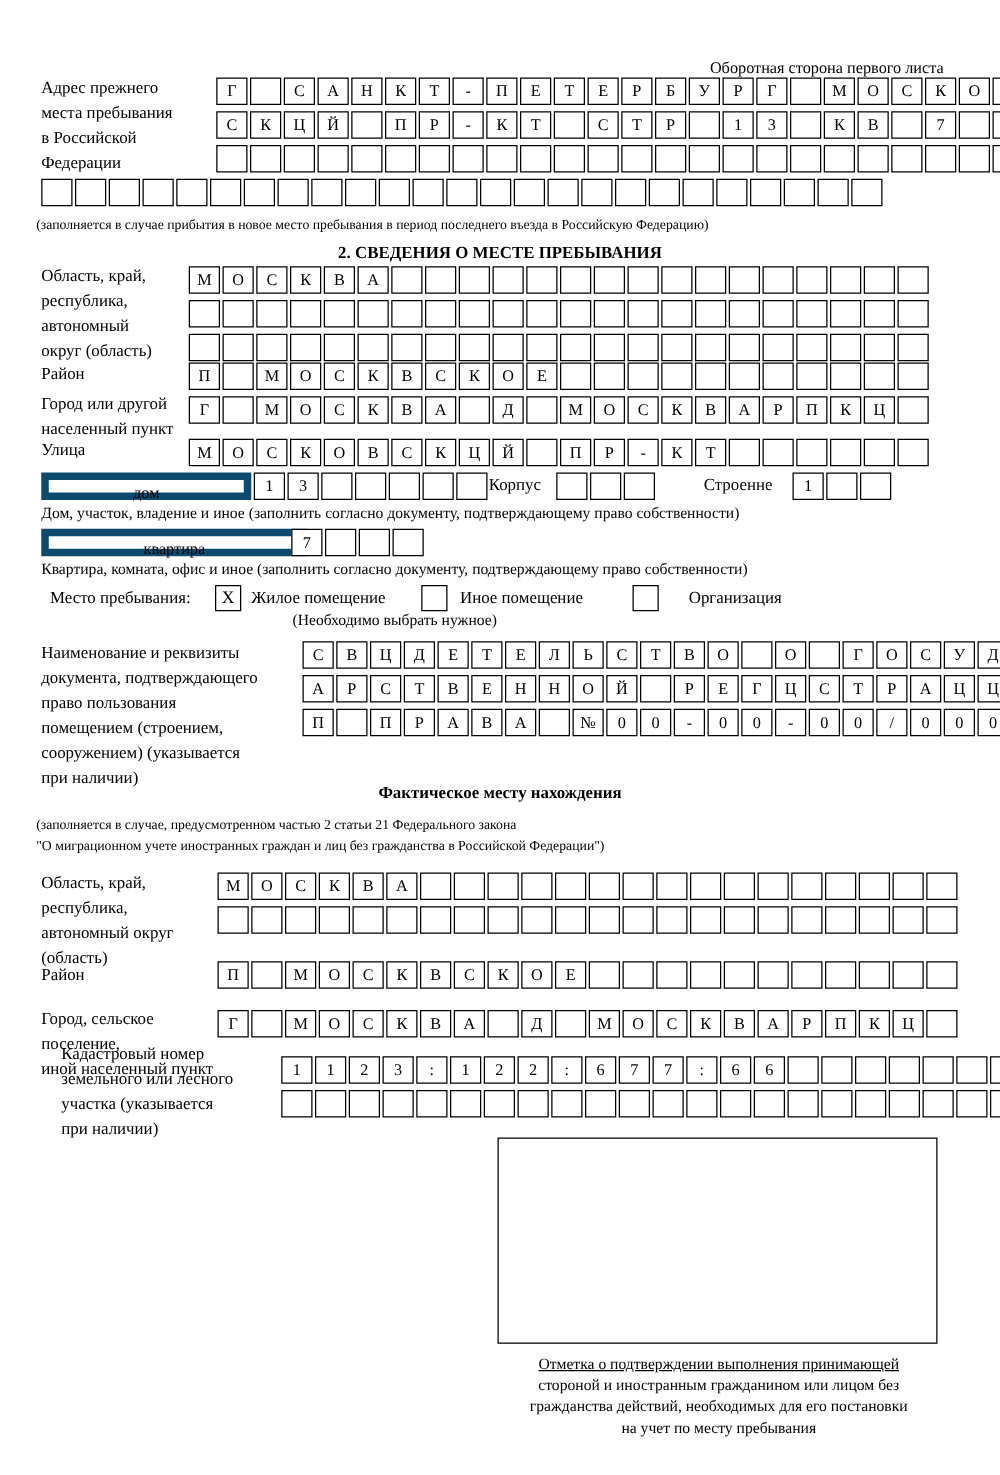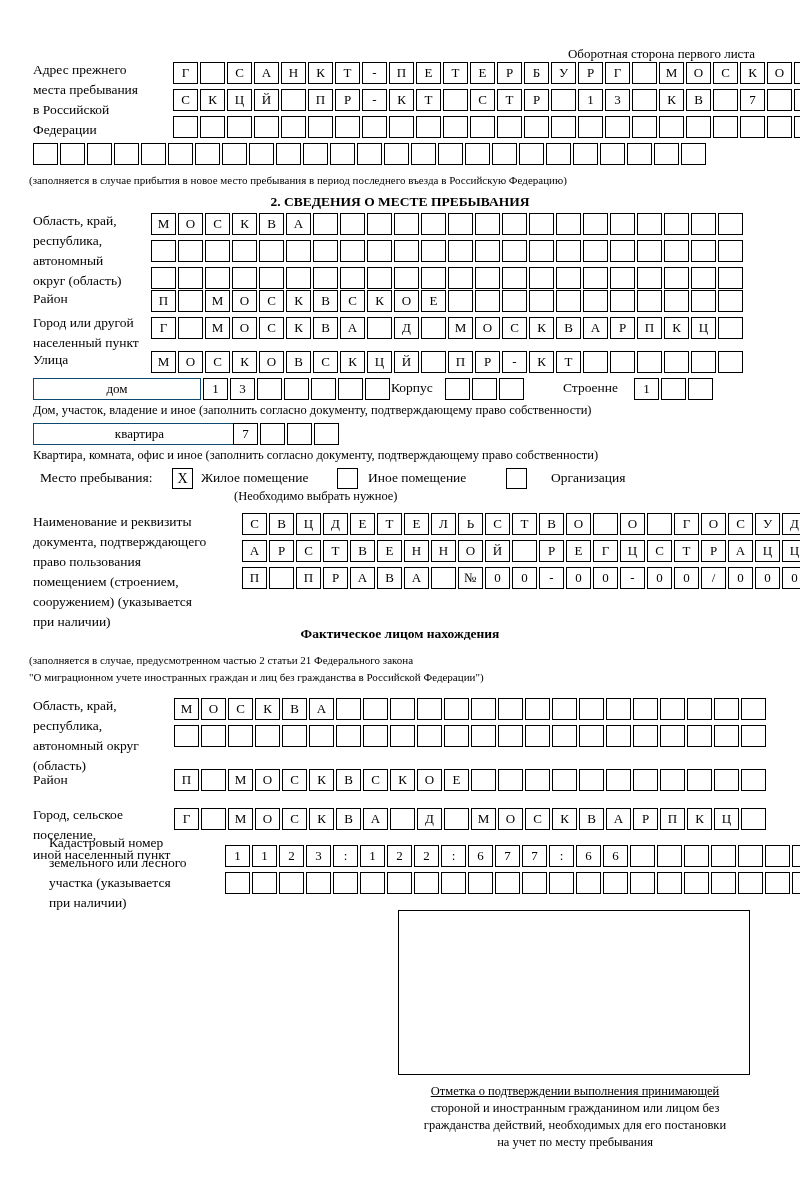--- a/index.html
+++ b/index.html
@@ -95,21 +95,21 @@
     background: #fff;
   }
   .footer-note {
     position: absolute;
     font-size: 12.5px;
     text-align: center;
     line-height: 17px;
   }
   .wide-field {
     position: absolute;
-    border: 1px solid #0c4a6e;
+    border: 6px solid #0c4a6e;
     box-sizing: border-box;
     height: 22px;
     font-size: 13px;
     text-align: center;
     line-height: 20px;
     background: #fff;
   }
 </style>
 </head>
 <body>
@@ -501,21 +501,21 @@
       <div class="cell">0</div>
       <div class="cell">-</div>
       <div class="cell">0</div>
       <div class="cell">0</div>
       <div class="cell">/</div>
       <div class="cell">0</div>
       <div class="cell">0</div>
       <div class="cell">0</div>
     </div>
 
-  <div class="sub-title" style="top:626px;">Фактическое лицом нахождения</div>
+  <div class="sub-title" style="top:626px;">Фактическое месту нахождения</div>
   <div class="center-note" style="left:0; top:652px; width:800px;">(заполняется в случае, предусмотренном частью 2 статьи 21 Федерального закона</div>
   <div class="center-note" style="left:0; top:669px; width:800px;">"О миграционном учете иностранных граждан и лиц без гражданства в Российской Федерации")</div>
 
   <div class="lbl" style="left:33px; top:696px; width:150px;">Область, край,
 республика,
 автономный округ
 (область)</div>
   <div class="cells" id="al-region-0" style="left:174px; top:698px;">
       <div class="cell">М</div>
       <div class="cell">О</div>

